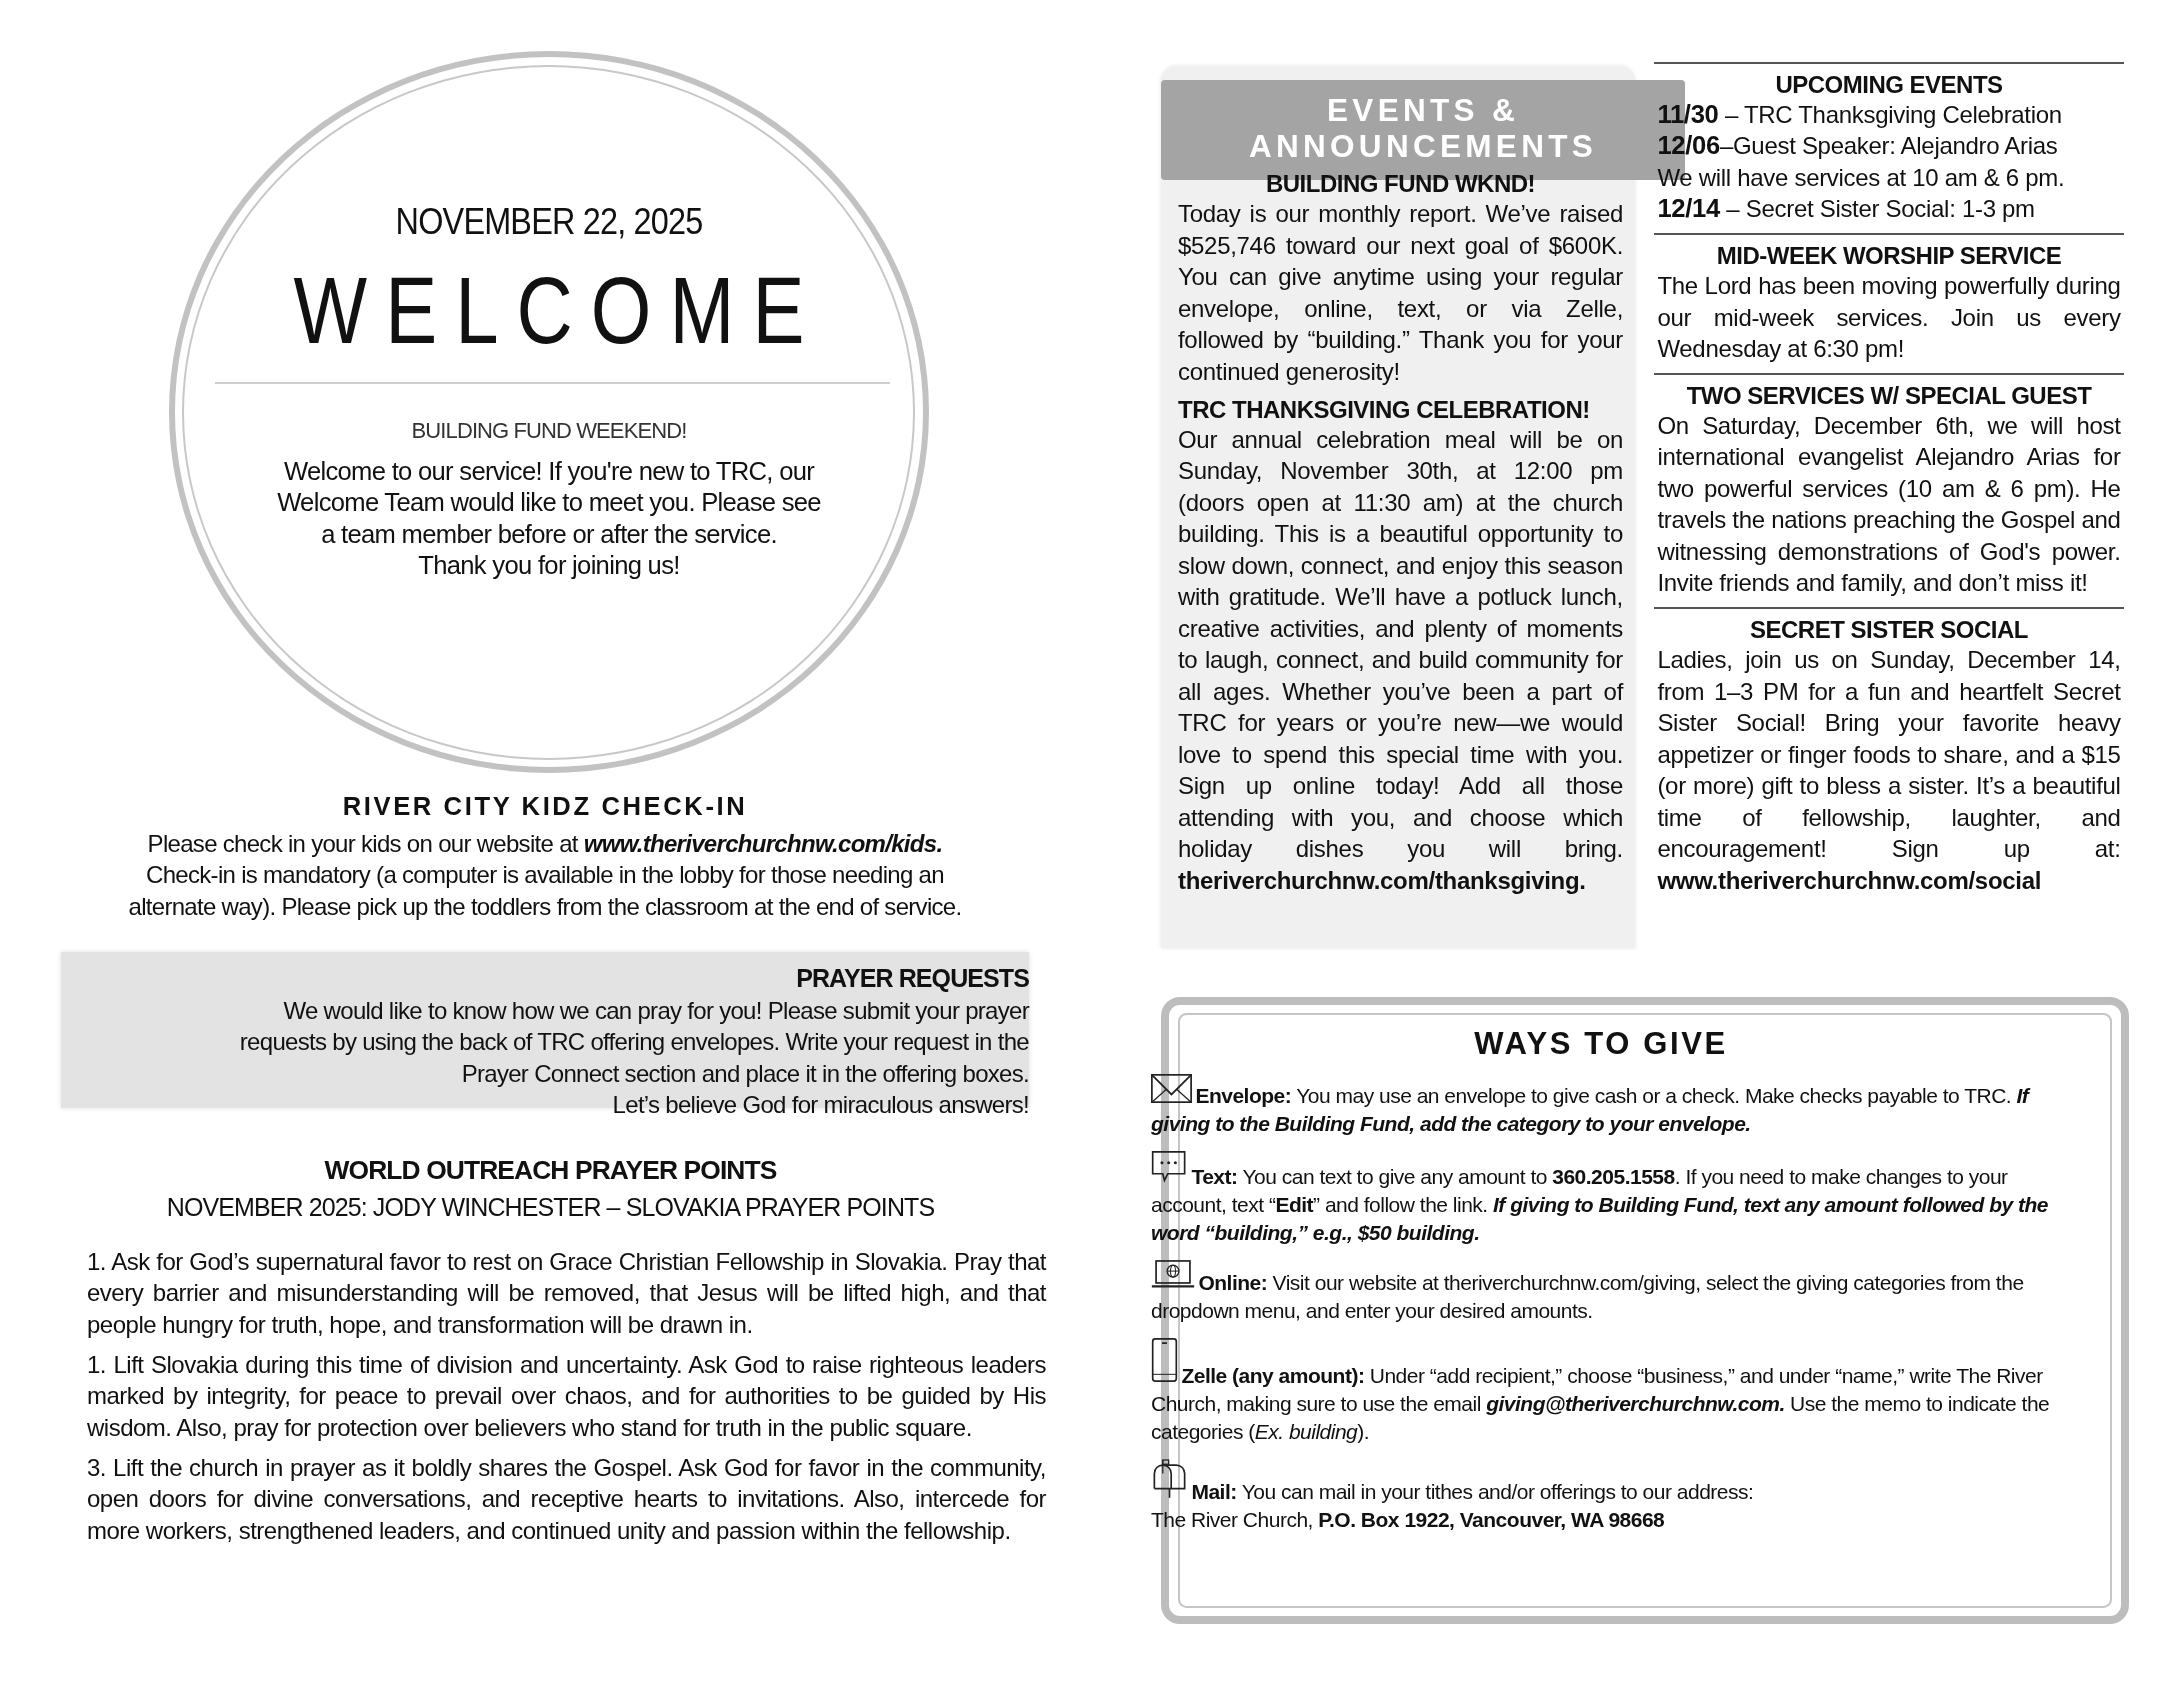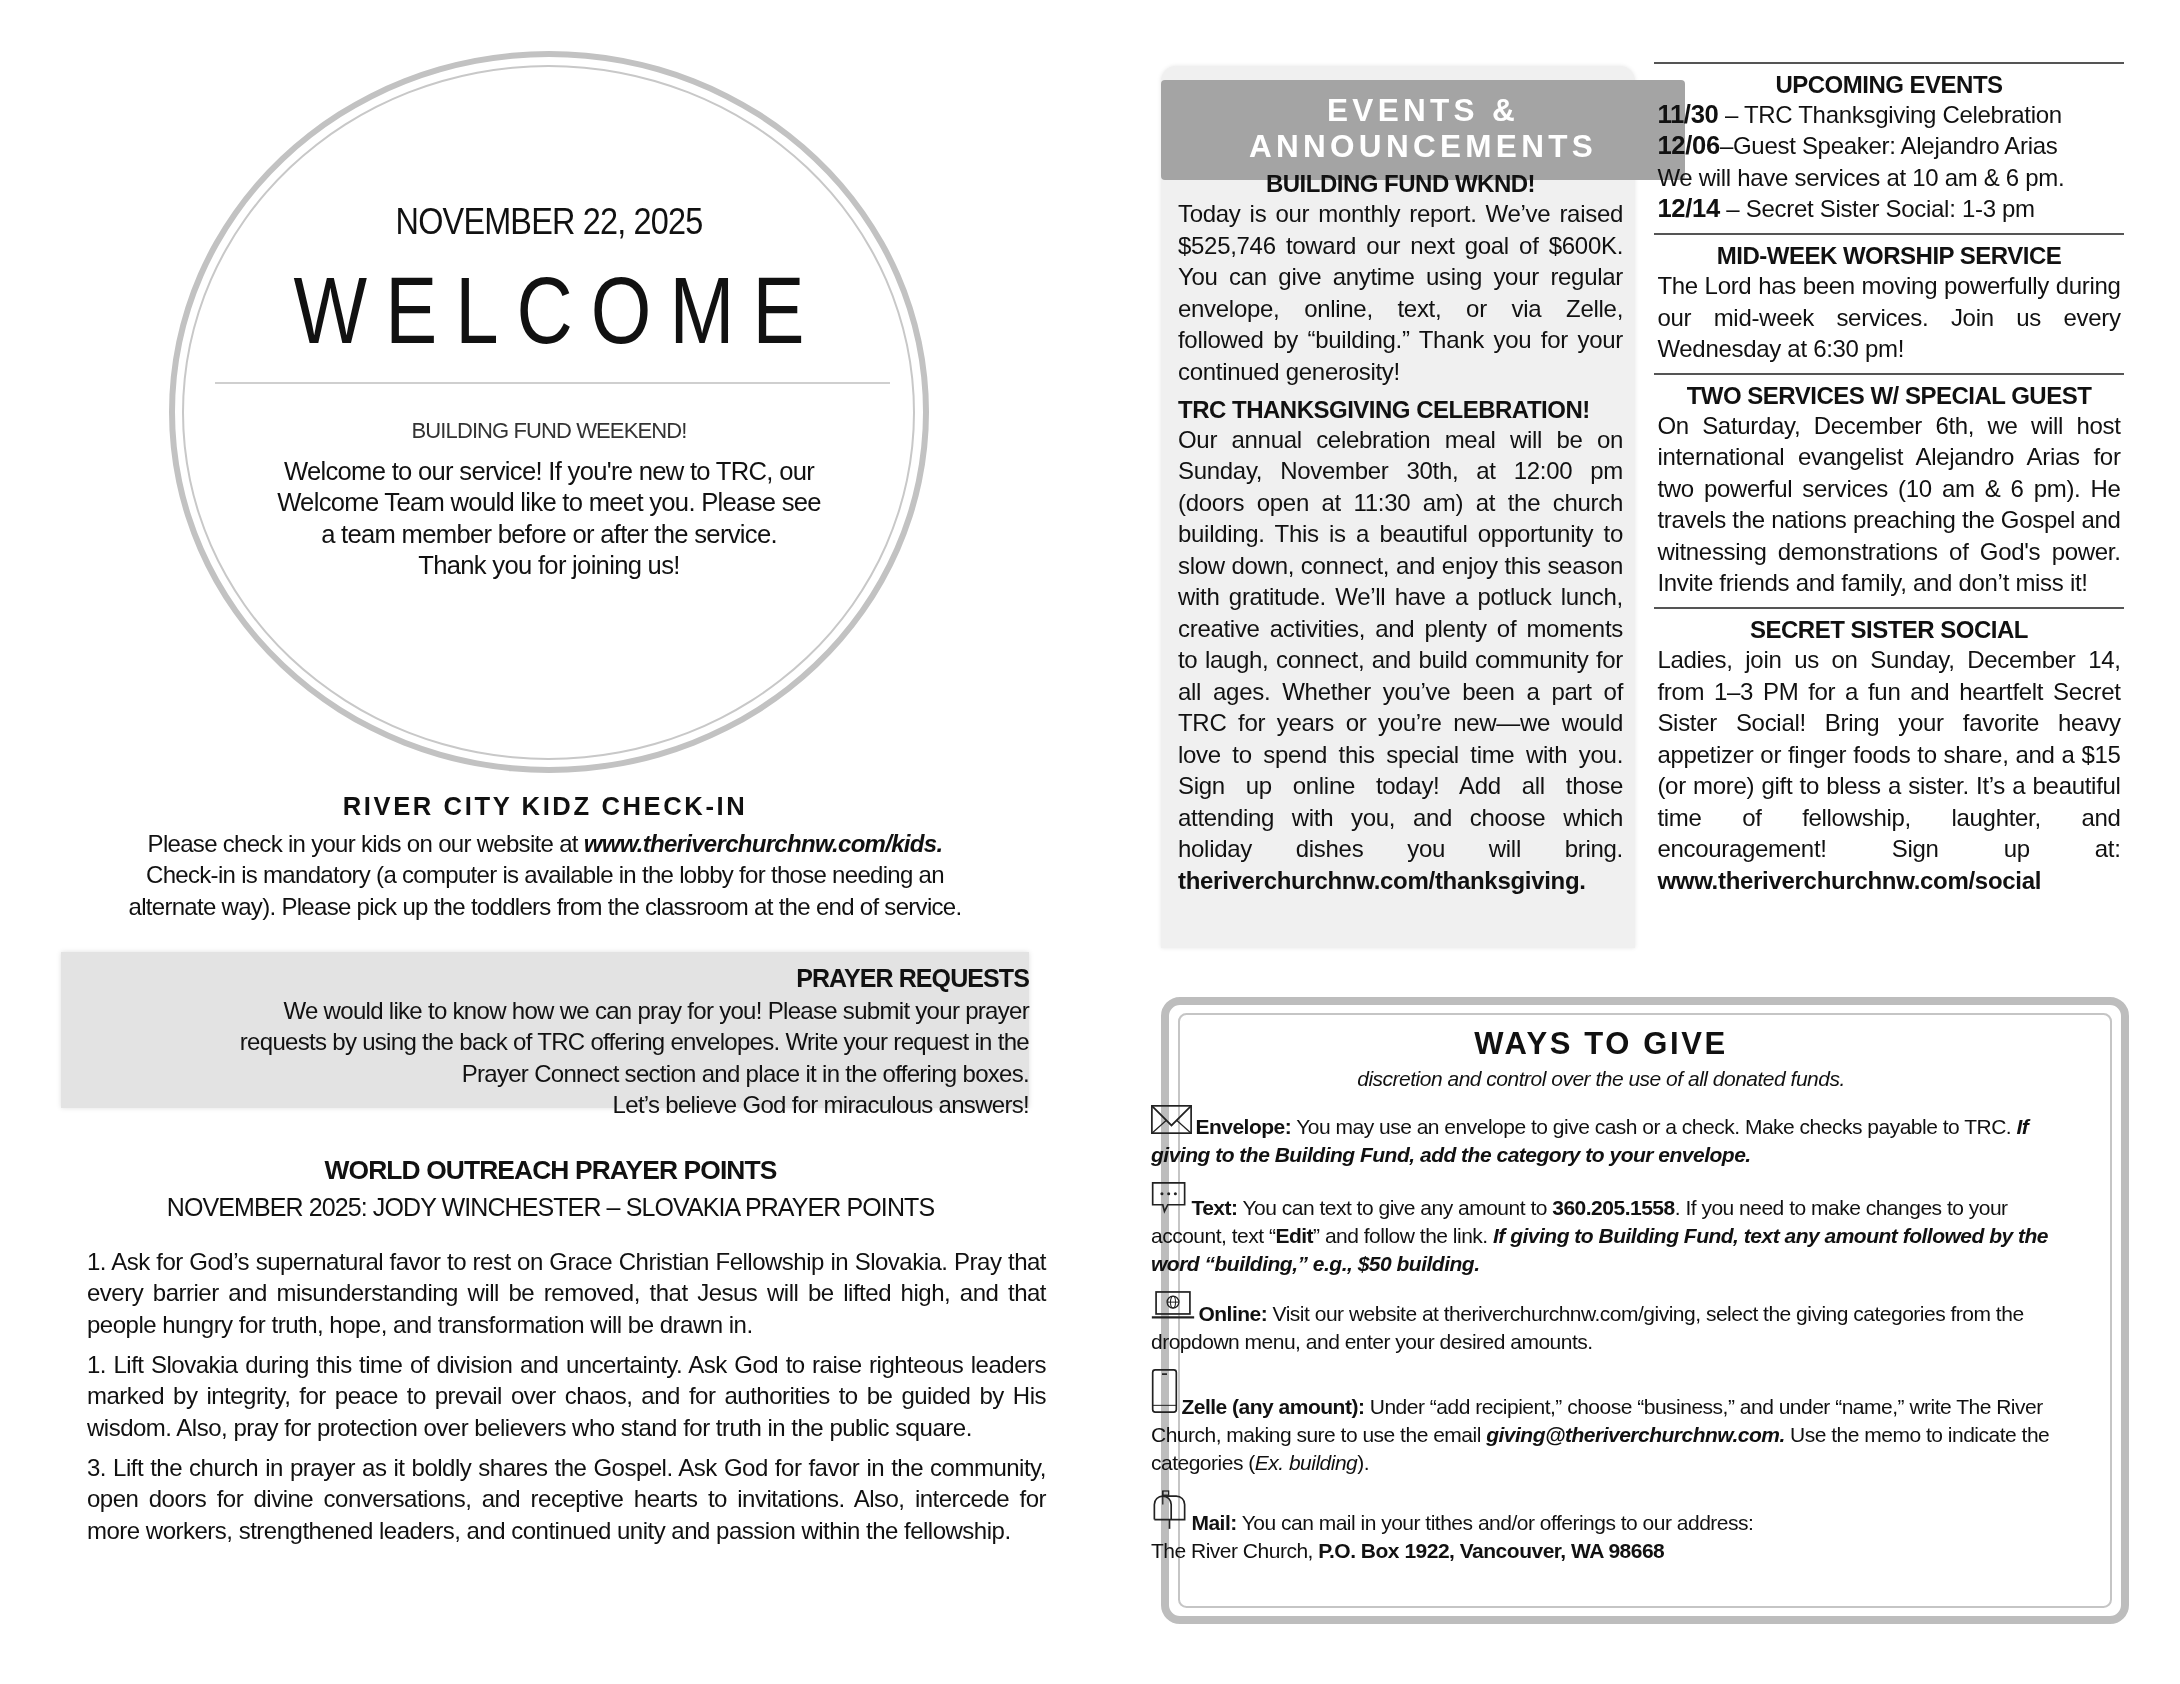--- a/index.html
+++ b/index.html
@@ -156,21 +156,20 @@
     <div class="rc-h">SECRET SISTER SOCIAL</div>
     <div class="rc-p"><span>Ladies, join us on Sunday, December 14, from 1–3 PM for a fun and heartfelt Secret Sister Social! Bring your favorite heavy appetizer or finger foods to share, and a $15 (or more) gift to bless a sister. It’s a beautiful time of fellowship, laughter, and encouragement! Sign up at: </span><span class="url">www.theriverchurchnw.com/social</span></div>
   </div>
 </div>
 
 <div class="abs give-outer"></div>
 <div class="abs give-inner"></div>
 <div class="abs give-content">
   <div class="give-title">WAYS TO GIVE</div>
   <div class="give-note">
-    <div>discretion and control over the use of all donated funds.</div>
   </div>
 
   <div class="give-item">
     <span class="gicon">
       <svg width="41" height="29" viewBox="0 0 48 34">
           <rect x="1" y="1" width="46" height="32" fill="none" stroke="#222" stroke-width="2"></rect>
           <polyline points="1,1 24,24 47,1" fill="none" stroke="#222" stroke-width="2"></polyline>
           <line x1="1" y1="33" x2="18" y2="18" stroke="#222" stroke-width="1.5"></line>
           <line x1="47" y1="33" x2="30" y2="18" stroke="#222" stroke-width="1.5"></line>
         </svg>

